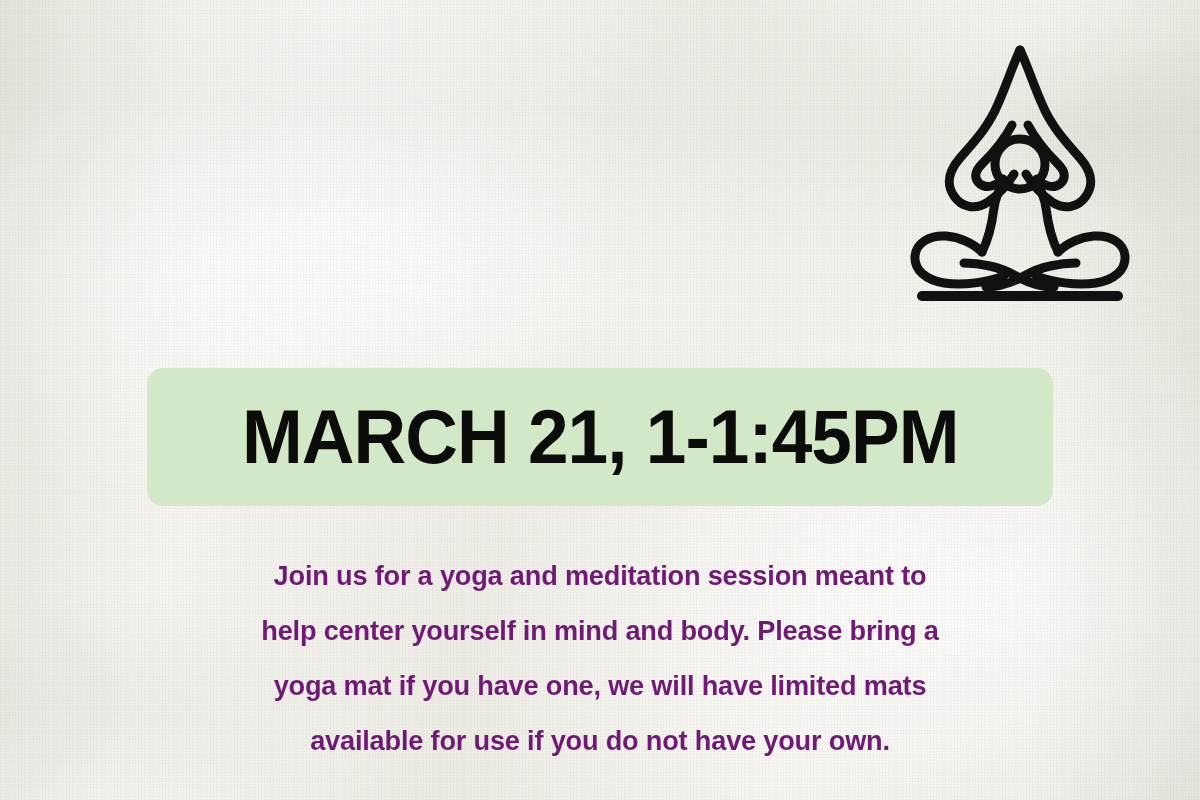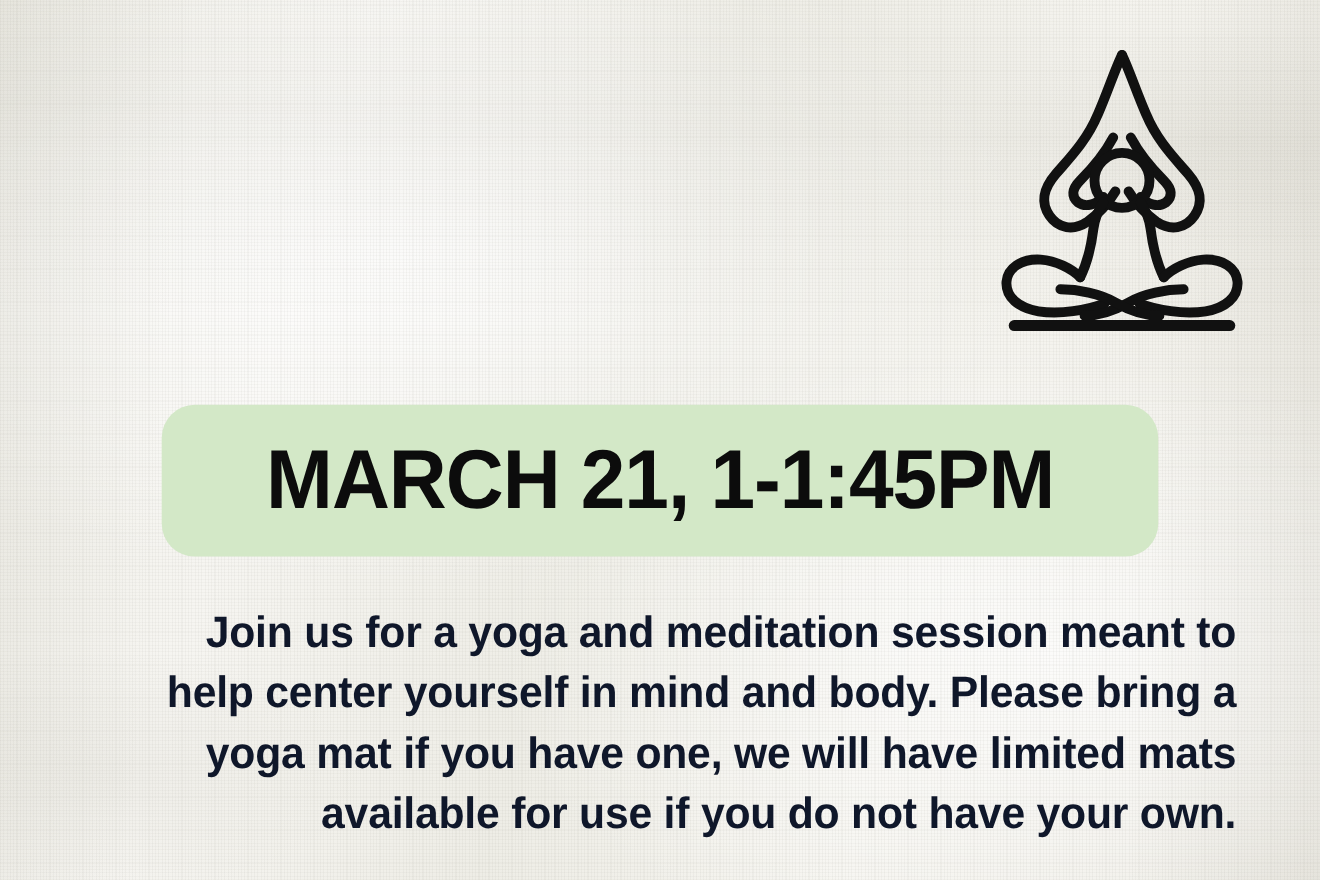--- a/index.html
+++ b/index.html
@@ -90,44 +90,44 @@
     width:240px; height:280px;
   }
   .yoga-figure svg { display:block; width:100%; height:100%; }
 
   
   .date-banner {
     position:absolute;
     left:147px; top:368px;
     width:906px; height:138px;
     background:#d3e8c7;
-    border-radius:30px;
+    border-radius:16px;
     display:flex;
     align-items:center;
     justify-content:center;
   }
   .date-text {
     color:#0c0c0c;
     font-weight:bold;
     font-size:76px;
     line-height:1;
     letter-spacing:-1px;
     transform:scaleX(0.96);
     white-space:nowrap;
   }
 
   
   .body-copy {
     position:absolute;
     left:60px; top:548px;
     width:1080px;
-    text-align:right;
-    color:#0f172a;
-    font-weight:bold;
-    font-size:40px;
+    text-align:center;
+    color:#701a75;
+    font-weight:bold;
+    font-size:28px;
     line-height:55px;
     letter-spacing:-0.2px;
   }
   .body-copy .ln { display:block; white-space:nowrap; transform:scaleX(0.97); }
 </style>
 </head>
 <body>
 
 <div class="poster"></div>
 

